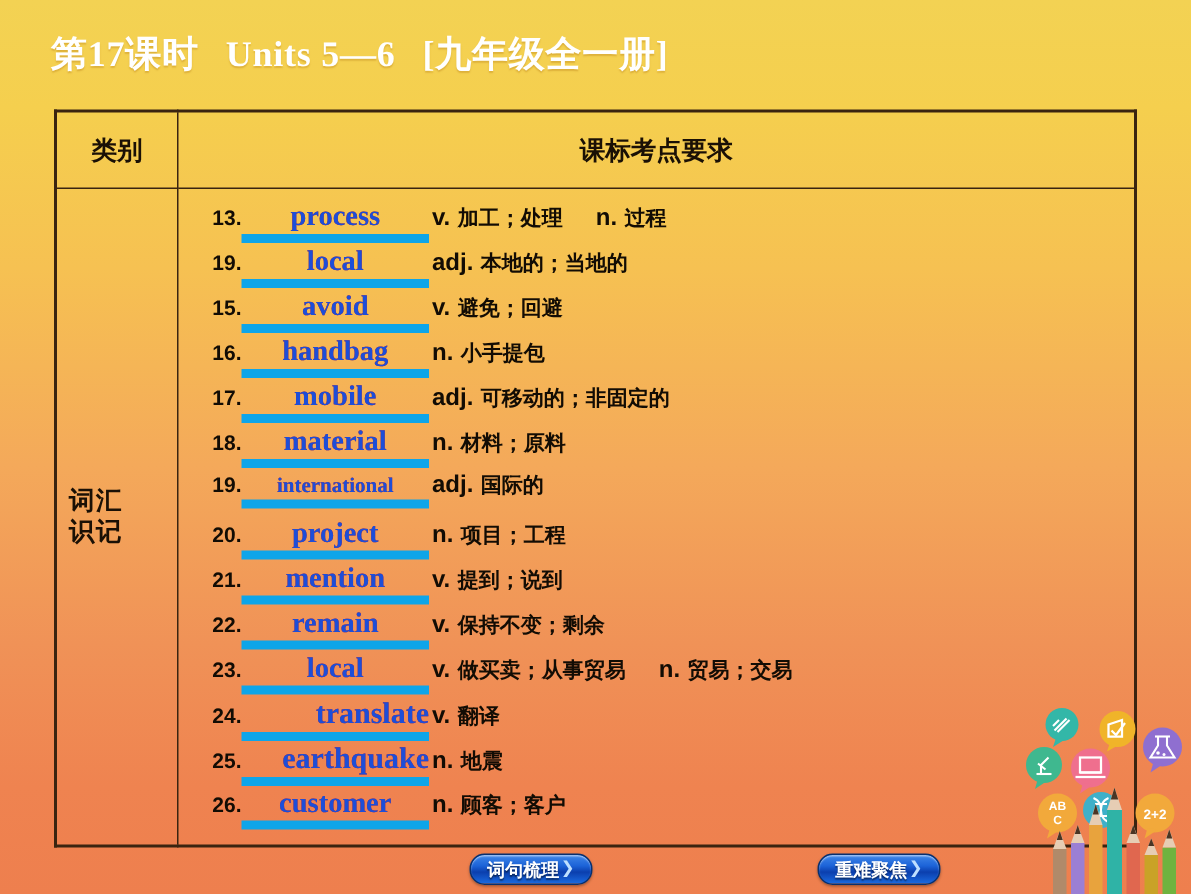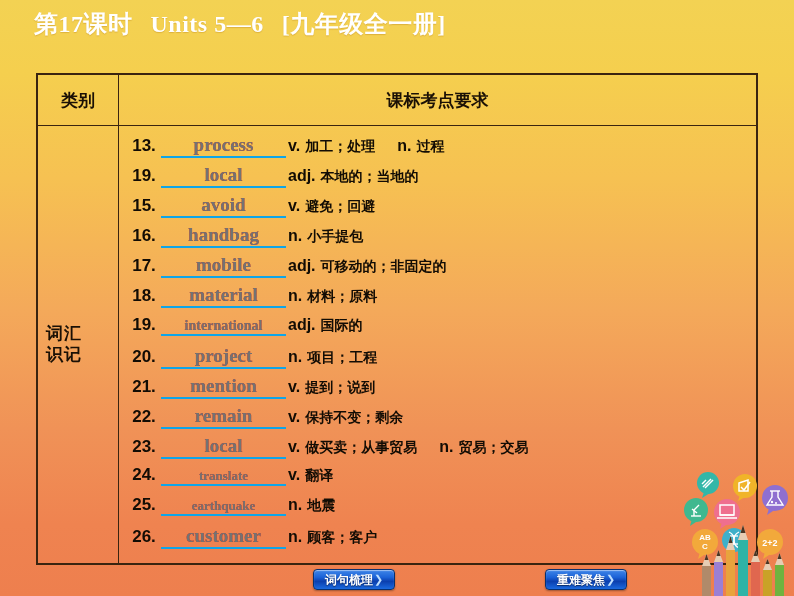--- a/index.html
+++ b/index.html
@@ -8,21 +8,21 @@
     font-family:"Liberation Sans",sans-serif;
     background:linear-gradient(to bottom,#f3d253 0%,#f5cf4e 12%,#f6c152 30%,#f4a95a 52%,#f09257 72%,#ef8350 88%,#ee7f4e 100%);
     position:relative;
   }
 
   
   #corner-art{position:absolute;right:0;bottom:0;width:114px;height:126px;pointer-events:none;}
 
   
   #slide-title{
-    position:absolute;left:34px;top:8px;
+    position:absolute;left:34px;top:20px;
     font-family:"Liberation Serif",serif;
     font-weight:bold;font-size:24px;color:#ffffff;
     letter-spacing:.5px;white-space:nowrap;
     text-shadow:0 1px 1px rgba(180,120,20,.35);
   }
   #slide-title .t-sep{display:inline-block;width:18px;}
 
   
   #vocab-table{
     position:absolute;left:36px;top:73px;width:722px;height:482px;
@@ -48,55 +48,55 @@
   #entries-cell{padding:4px 0 4px 10px;}
 
   .vrow{
     display:flex;align-items:baseline;
     height:30.1px;white-space:nowrap;
     font-family:"Liberation Serif",serif;
     color:#120c04;
   }
   .vnum{
     font-family:"Liberation Sans",sans-serif;
-    font-weight:bold;font-size:17px;
-    width:34px;flex:0 0 34px;text-align:center;
+    font-weight:bold;font-size:14px;
+    width:34px;flex:0 0 34px;text-align:right;
   }
   .vblank{
     flex:0 0 125px;width:125px;
     text-align:center;
-    border-bottom:2px solid #0ea5e9;
+    border-bottom:6px solid #0ea5e9;
     font-family:"Liberation Serif",serif;
     font-weight:bold;font-size:19px;
-    color:#737373;
+    color:#1d4ed8;
     overflow:visible;
     text-shadow:0 0 0 #e01b10;
   }
-  .vblank.tight{font-size:13px;}
+  .vblank.tight{font-size:20px;text-align:right;}
   .vblank.tighter{font-size:14px;}
   .vpos{
     font-family:"Liberation Sans",sans-serif;
     font-weight:bold;font-size:16px;color:#120c04;
     margin-left:2px;
   }
   .vcn{
     font-family:"Liberation Serif",serif;
     font-weight:bold;font-size:14px;color:#120c04;
     margin-left:5px;
   }
   .vpos2{
     font-family:"Liberation Sans",sans-serif;
     font-weight:bold;font-size:16px;color:#120c04;
     margin-left:22px;
   }
 
   
   .navbtn{
     position:absolute;bottom:6px;height:19px;width:80px;
-    border-radius:4px;
+    border-radius:10px;
     background:linear-gradient(to bottom,#3f86e8 0%,#1c63d8 38%,#0b3fae 60%,#1a6ae0 100%);
     border:1px solid #08306f;
     box-shadow:0 1px 2px rgba(0,0,0,.35), inset 0 1px 1px rgba(255,255,255,.5);
     display:flex;align-items:center;justify-content:center;
     cursor:pointer;
   }
   .navbtn .lbl{
     font-family:"Liberation Serif",serif;
     font-weight:bold;font-size:12px;color:#ffffff;
     letter-spacing:0px;line-height:1;

